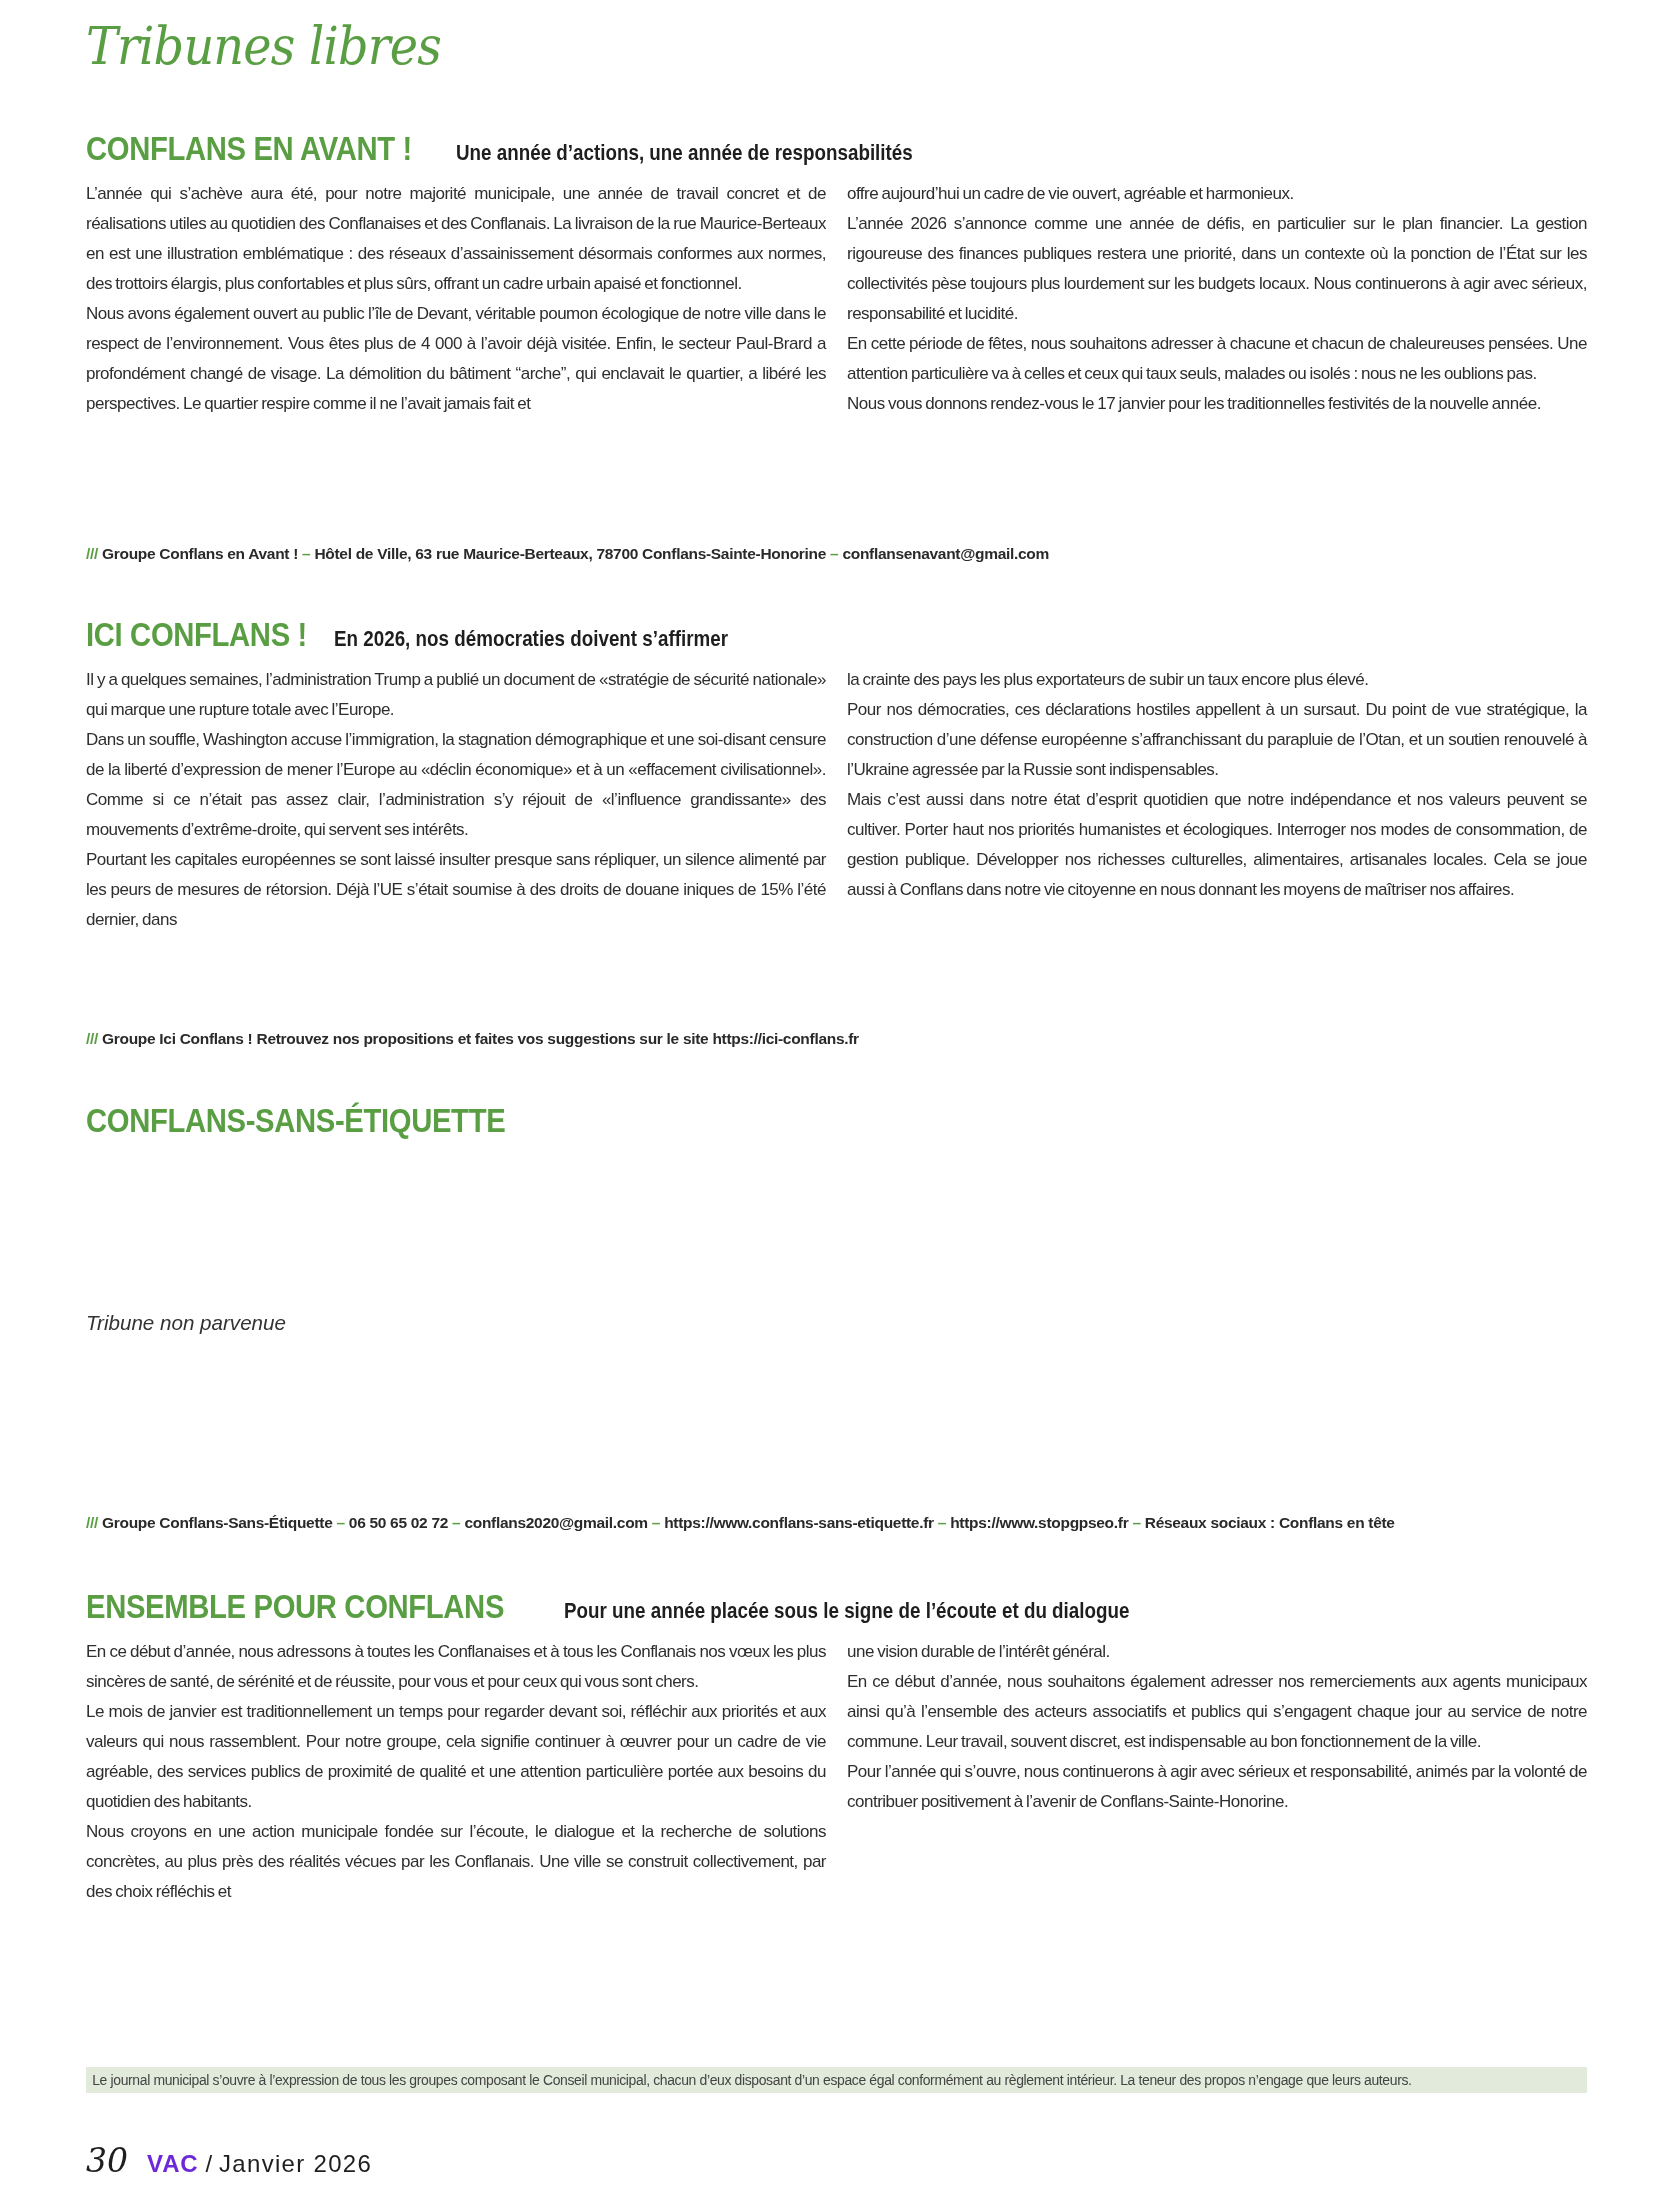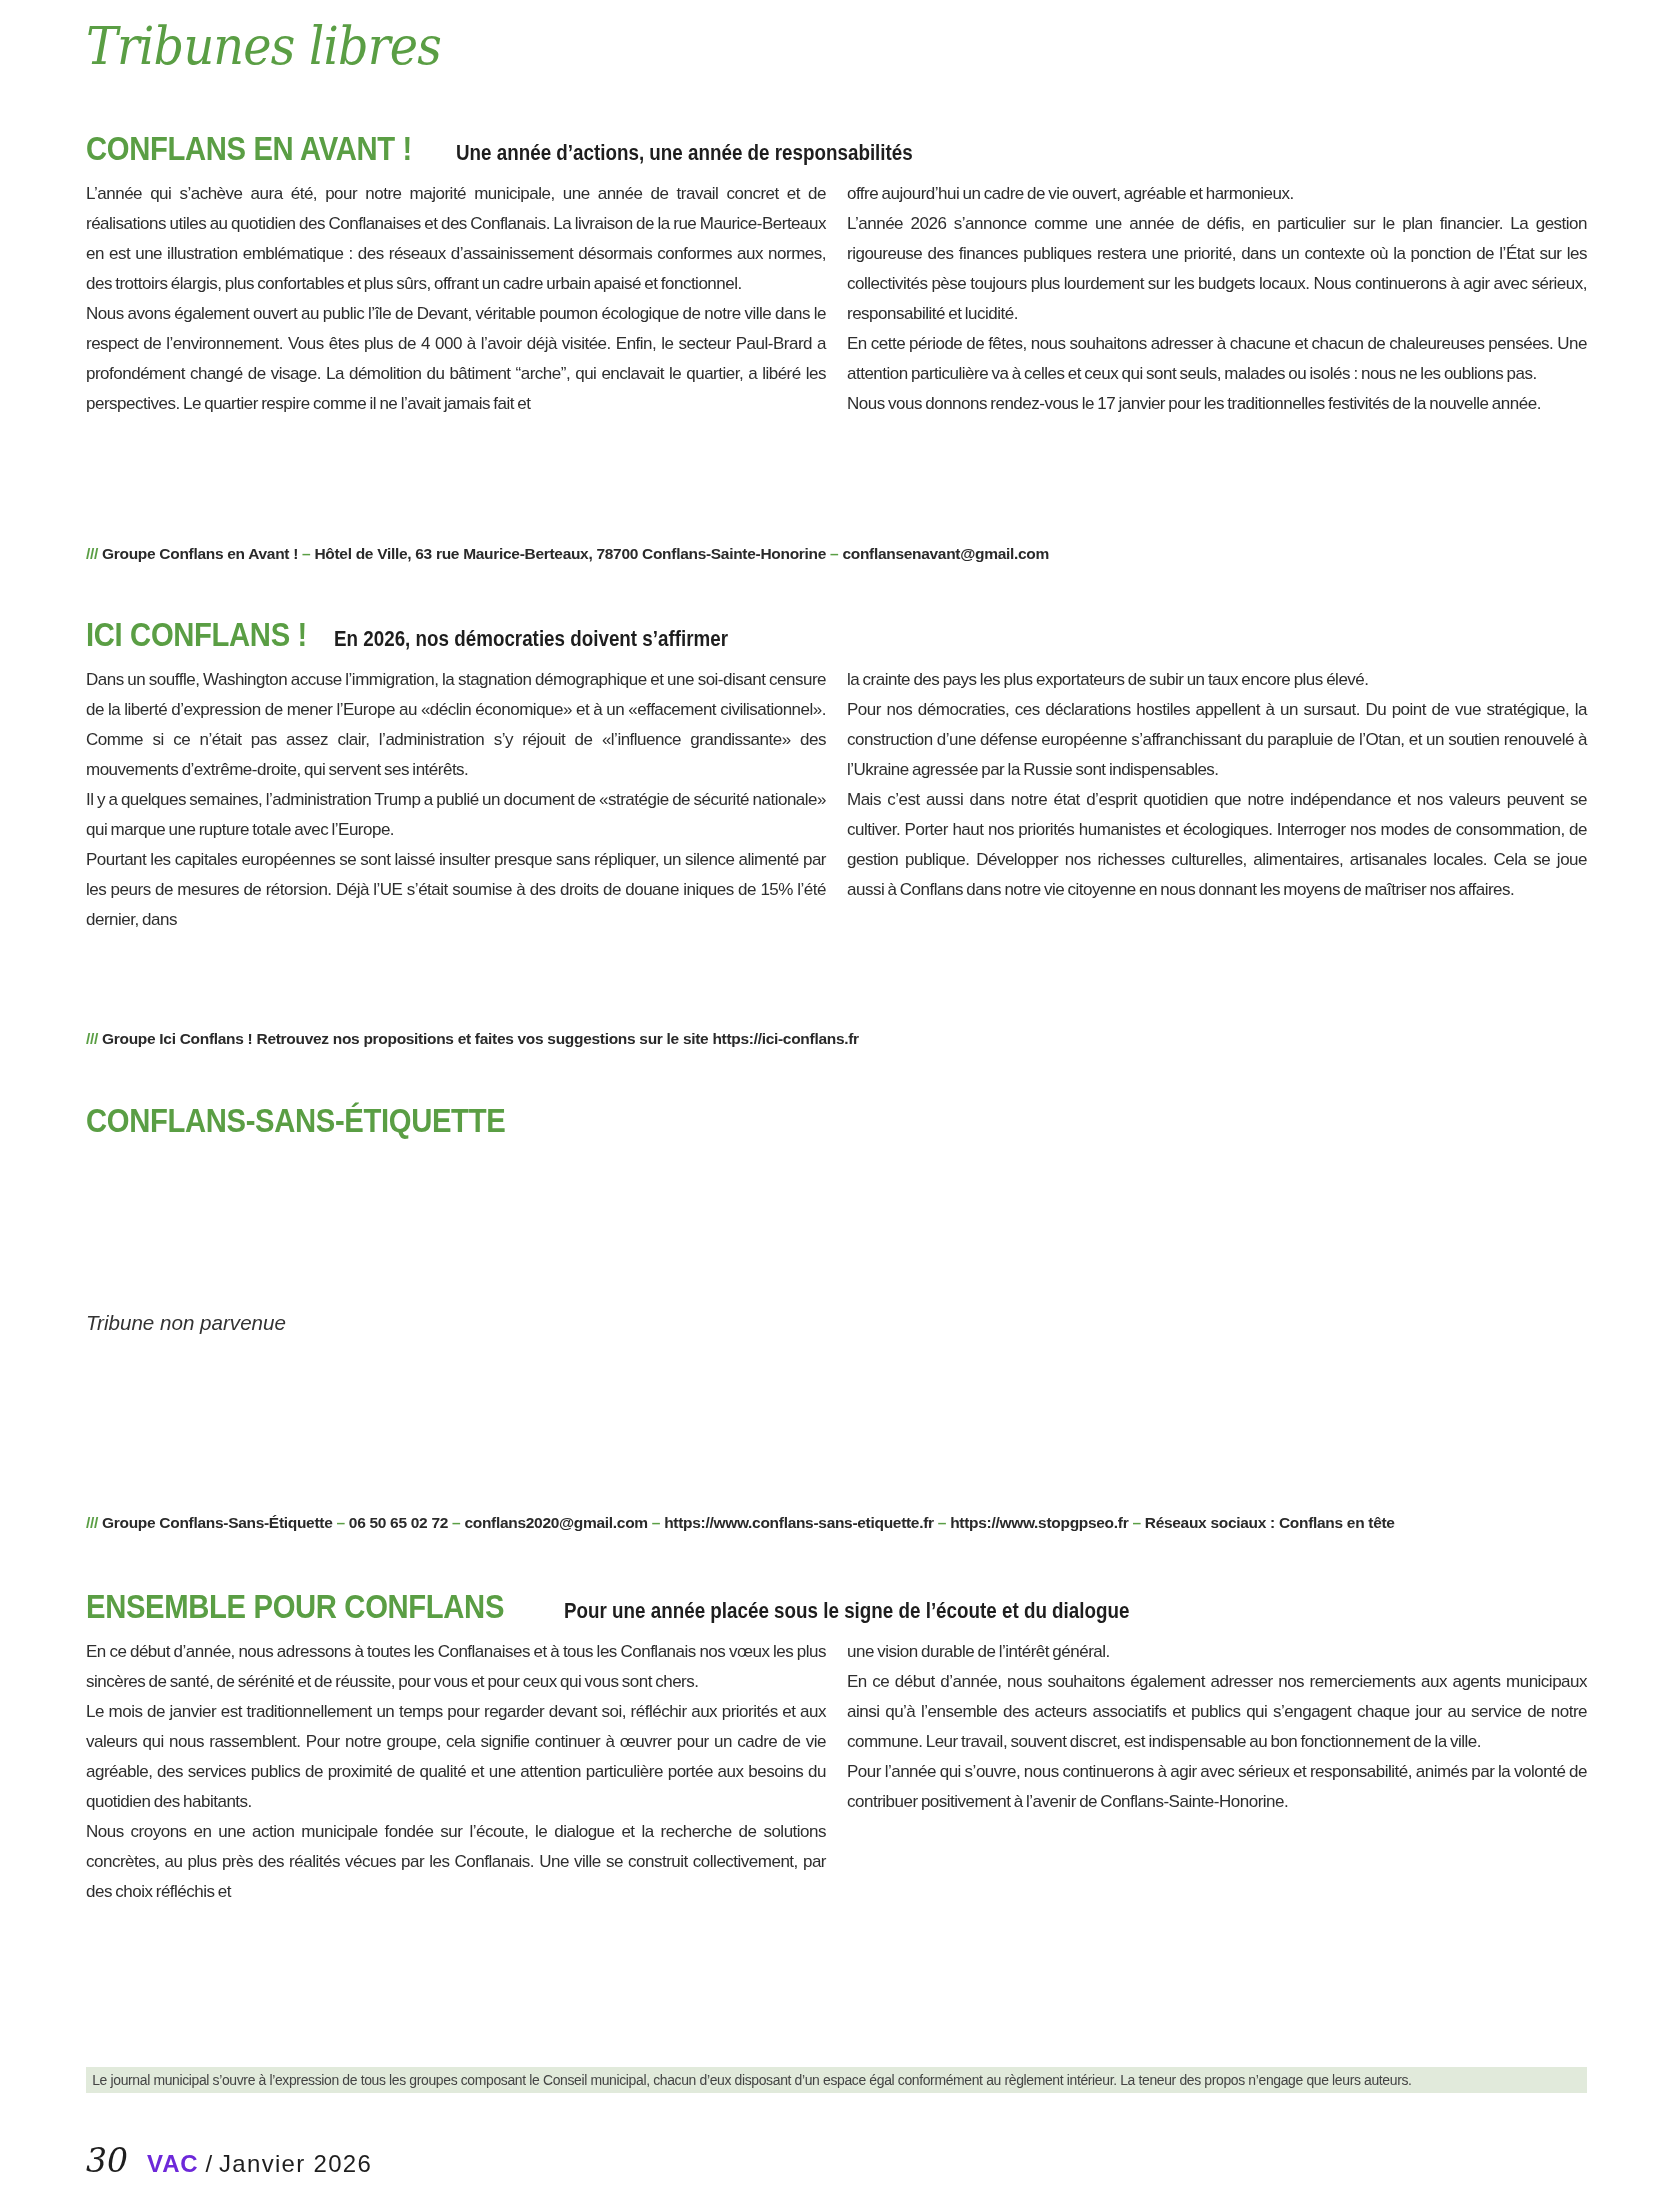--- a/index.html
+++ b/index.html
@@ -46,43 +46,43 @@
     <span class="sec-sub">Une année d’actions, une année de responsabilités</span>
   </h2>
   <div class="cols">
     <div class="col">
       <p>L’année qui s’achève aura été, pour notre majorité municipale, une année de travail concret et de réalisations utiles au quotidien des Conflanaises et des Conflanais. La livraison de la rue Maurice-Berteaux en est une illustration emblématique : des réseaux d’assainissement désormais conformes aux normes, des trottoirs élargis, plus confortables et plus sûrs, offrant un cadre urbain apaisé et fonctionnel.</p>
       <p>Nous avons également ouvert au public l’île de Devant, véritable poumon écologique de notre ville dans le respect de l’environnement. Vous êtes plus de 4 000 à l’avoir déjà visitée. Enfin, le secteur Paul-Brard a profondément changé de visage. La démolition du bâtiment “arche”, qui enclavait le quartier, a libéré les perspectives. Le quartier respire comme il ne l’avait jamais fait et</p>
     </div>
     <div class="col">
       <p>offre aujourd’hui un cadre de vie ouvert, agréable et harmonieux.</p>
       <p>L’année 2026 s’annonce comme une année de défis, en particulier sur le plan financier. La gestion rigoureuse des finances publiques restera une priorité, dans un contexte où la ponction de l’État sur les collectivités pèse toujours plus lourdement sur les budgets locaux. Nous continuerons à agir avec sérieux, responsabilité et lucidité.</p>
-      <p>En cette période de fêtes, nous souhaitons adresser à chacune et chacun de chaleureuses pensées. Une attention particulière va à celles et ceux qui sont seuls, malades ou isolés : nous ne les oublions pas.</p>
+      <p>En cette période de fêtes, nous souhaitons adresser à chacune et chacun de chaleureuses pensées. Une attention particulière va à celles et ceux qui taux seuls, malades ou isolés : nous ne les oublions pas.</p>
       <p>Nous vous donnons rendez-vous le 17 janvier pour les traditionnelles festivités de la nouvelle année.</p>
     </div>
   </div>
   <div class="sig" style="top:416px;">
     <span class="slash">///</span>
     <span>Groupe Conflans en Avant !</span>
     <span class="sep">–</span>
     <span>Hôtel de Ville, 63 rue Maurice-Berteaux, 78700 Conflans-Sainte-Honorine</span>
     <span class="sep">–</span>
     <span>conflansenavant@gmail.com</span>
   </div>
 </section>
 
 <section class="section" style="top:615px;">
   <h2 class="sec-head">
     <span class="sec-name">ICI CONFLANS !</span>
     <span class="sec-sub">En 2026, nos démocraties doivent s’affirmer</span>
   </h2>
   <div class="cols">
     <div class="col">
+      <p>Il y a quelques semaines, l’administration Trump a publié un document de «stratégie de sécurité nationale» qui marque une rupture totale avec l’Europe.</p>
       <p>Dans un souffle, Washington accuse l’immigration, la stagnation démographique et une soi-disant censure de la liberté d’expression de mener l’Europe au «déclin économique» et à un «effacement civilisationnel». Comme si ce n’était pas assez clair, l’administration s’y réjouit de «l’influence grandissante» des mouvements d’extrême-droite, qui servent ses intérêts.</p>
-      <p>Il y a quelques semaines, l’administration Trump a publié un document de «stratégie de sécurité nationale» qui marque une rupture totale avec l’Europe.</p>
       <p>Pourtant les capitales européennes se sont laissé insulter presque sans répliquer, un silence alimenté par les peurs de mesures de rétorsion. Déjà l’UE s’était soumise à des droits de douane iniques de 15% l’été dernier, dans</p>
     </div>
     <div class="col">
       <p>la crainte des pays les plus exportateurs de subir un taux encore plus élevé.</p>
       <p>Pour nos démocraties, ces déclarations hostiles appellent à un sursaut. Du point de vue stratégique, la construction d’une défense européenne s’affranchissant du parapluie de l’Otan, et un soutien renouvelé à l’Ukraine agressée par la Russie sont indispensables.</p>
       <p>Mais c’est aussi dans notre état d’esprit quotidien que notre indépendance et nos valeurs peuvent se cultiver. Porter haut nos priorités humanistes et écologiques. Interroger nos modes de consommation, de gestion publique. Développer nos richesses culturelles, alimentaires, artisanales locales. Cela se joue aussi à Conflans dans notre vie citoyenne en nous donnant les moyens de maîtriser nos affaires.</p>
     </div>
   </div>
   <div class="sig" style="top:415px;">
     <span class="slash">///</span>

